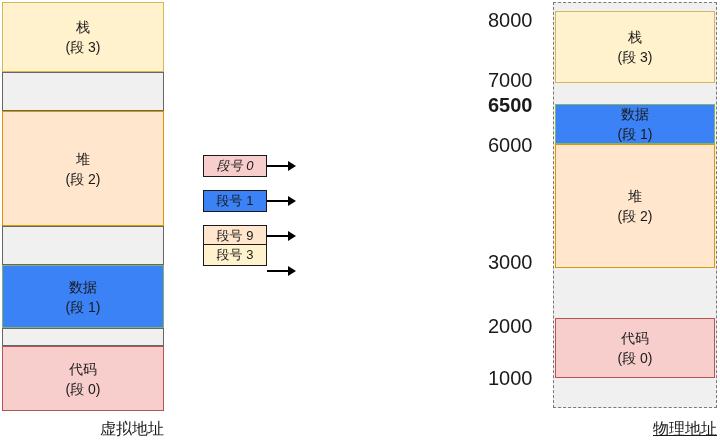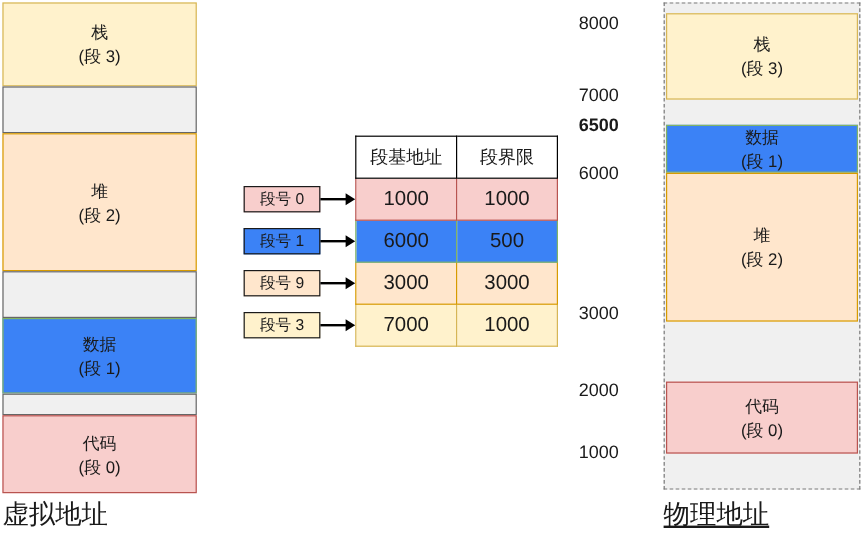--- a/index.html
+++ b/index.html
@@ -19,27 +19,27 @@
   .c-red    { background:#f8cecc; border-color:#b85450; }
   .c-gray   { background:#f0f0f0; border-color:#666666; }
 
   .phys-container {
     position:absolute; left:553px; top:2px; width:164px; height:406px;
     box-sizing:border-box; background:#f0f0f0; border:1px dashed #7a7a7a;
   }
   .phys-container .seg { left:1px; width:160px; }
 
   .addr-label {
-    position:absolute; left:469px; width:60px; text-align:center;
-    font-size:15px; line-height:18px; color:#1a1a1a;
+    position:absolute; left:488px; width:60px; text-align:left;
+    font-size:20px; line-height:18px; color:#1a1a1a;
   }
 
   .caption {
-    position:absolute; top:418px; height:22px; text-align:left;
-    font-size:22px; line-height:22px; color:#1a1a1a;
+    position:absolute; top:418px; height:22px; text-align:right;
+    font-size:16px; line-height:22px; color:#1a1a1a;
   }
 
   table.seg-table {
     position:absolute; left:296px; top:113px;
     border-collapse:collapse; table-layout:fixed;
   }
   table.seg-table th, table.seg-table td {
     box-sizing:border-box; text-align:center; vertical-align:middle;
     padding:0;
   }
@@ -88,60 +88,36 @@
     <span>数据</span>
     <span>(段 1)</span>
   </div>
   <div class="seg c-gray" style="left:2px; top:328px; width:162px; height:18px;"></div>
   <div class="seg c-red" style="left:2px; top:346px; width:162px; height:65px;">
     <span>代码</span>
     <span>(段 0)</span>
   </div>
   <div class="caption" style="left:2px; width:162px;">虚拟地址</div>
 
-  <div class="segno c-red" style="top:155px;">段号 0</div>
+  <div class="segno c-red" style="top:155px;font-style:italic;">段号 0</div>
   <div class="arrow-line" style="top:165px;"></div>
   <div class="arrow-head" style="top:161px;"></div>
 
   <div class="segno c-green" style="top:190px;">段号 1</div>
   <div class="arrow-line" style="top:200px;"></div>
   <div class="arrow-head" style="top:196px;"></div>
 
   <div class="segno c-orange" style="top:225px;">段号 9</div>
   <div class="arrow-line" style="top:235px;"></div>
   <div class="arrow-head" style="top:231px;"></div>
 
-  <div class="segno c-yellow" style="top:260px;">段号 3</div>
+  <div class="segno c-yellow" style="top:244px;">段号 3</div>
   <div class="arrow-line" style="top:270px;"></div>
   <div class="arrow-head" style="top:266px;"></div>
 
-  <table class="seg-table">
-    <tbody>
-        <tr>
-      <th>段基地址</th>
-      <th>段界限</th>
-    </tr>
-    <tr>
-      <td class="c-red">1000</td>
-      <td class="c-red">1000</td>
-    </tr>
-    <tr>
-      <td class="c-green">6000</td>
-      <td class="c-green">500</td>
-    </tr>
-    <tr>
-      <td class="c-orange">3000</td>
-      <td class="c-orange">3000</td>
-    </tr>
-    <tr>
-      <td class="c-yellow">7000</td>
-      <td class="c-yellow">1000</td>
-    </tr>
-  </tbody>
-    </table>
 
   <div class="addr-label" style="top:11px;">8000</div>
   <div class="addr-label" style="top:71px;">7000</div>
   <div class="addr-label" style="top:96px;font-weight:bold;">6500</div>
   <div class="addr-label" style="top:136px;">6000</div>
   <div class="addr-label" style="top:253px;">3000</div>
   <div class="addr-label" style="top:317px;">2000</div>
   <div class="addr-label" style="top:369px;">1000</div>
 
   <div class="phys-container">

